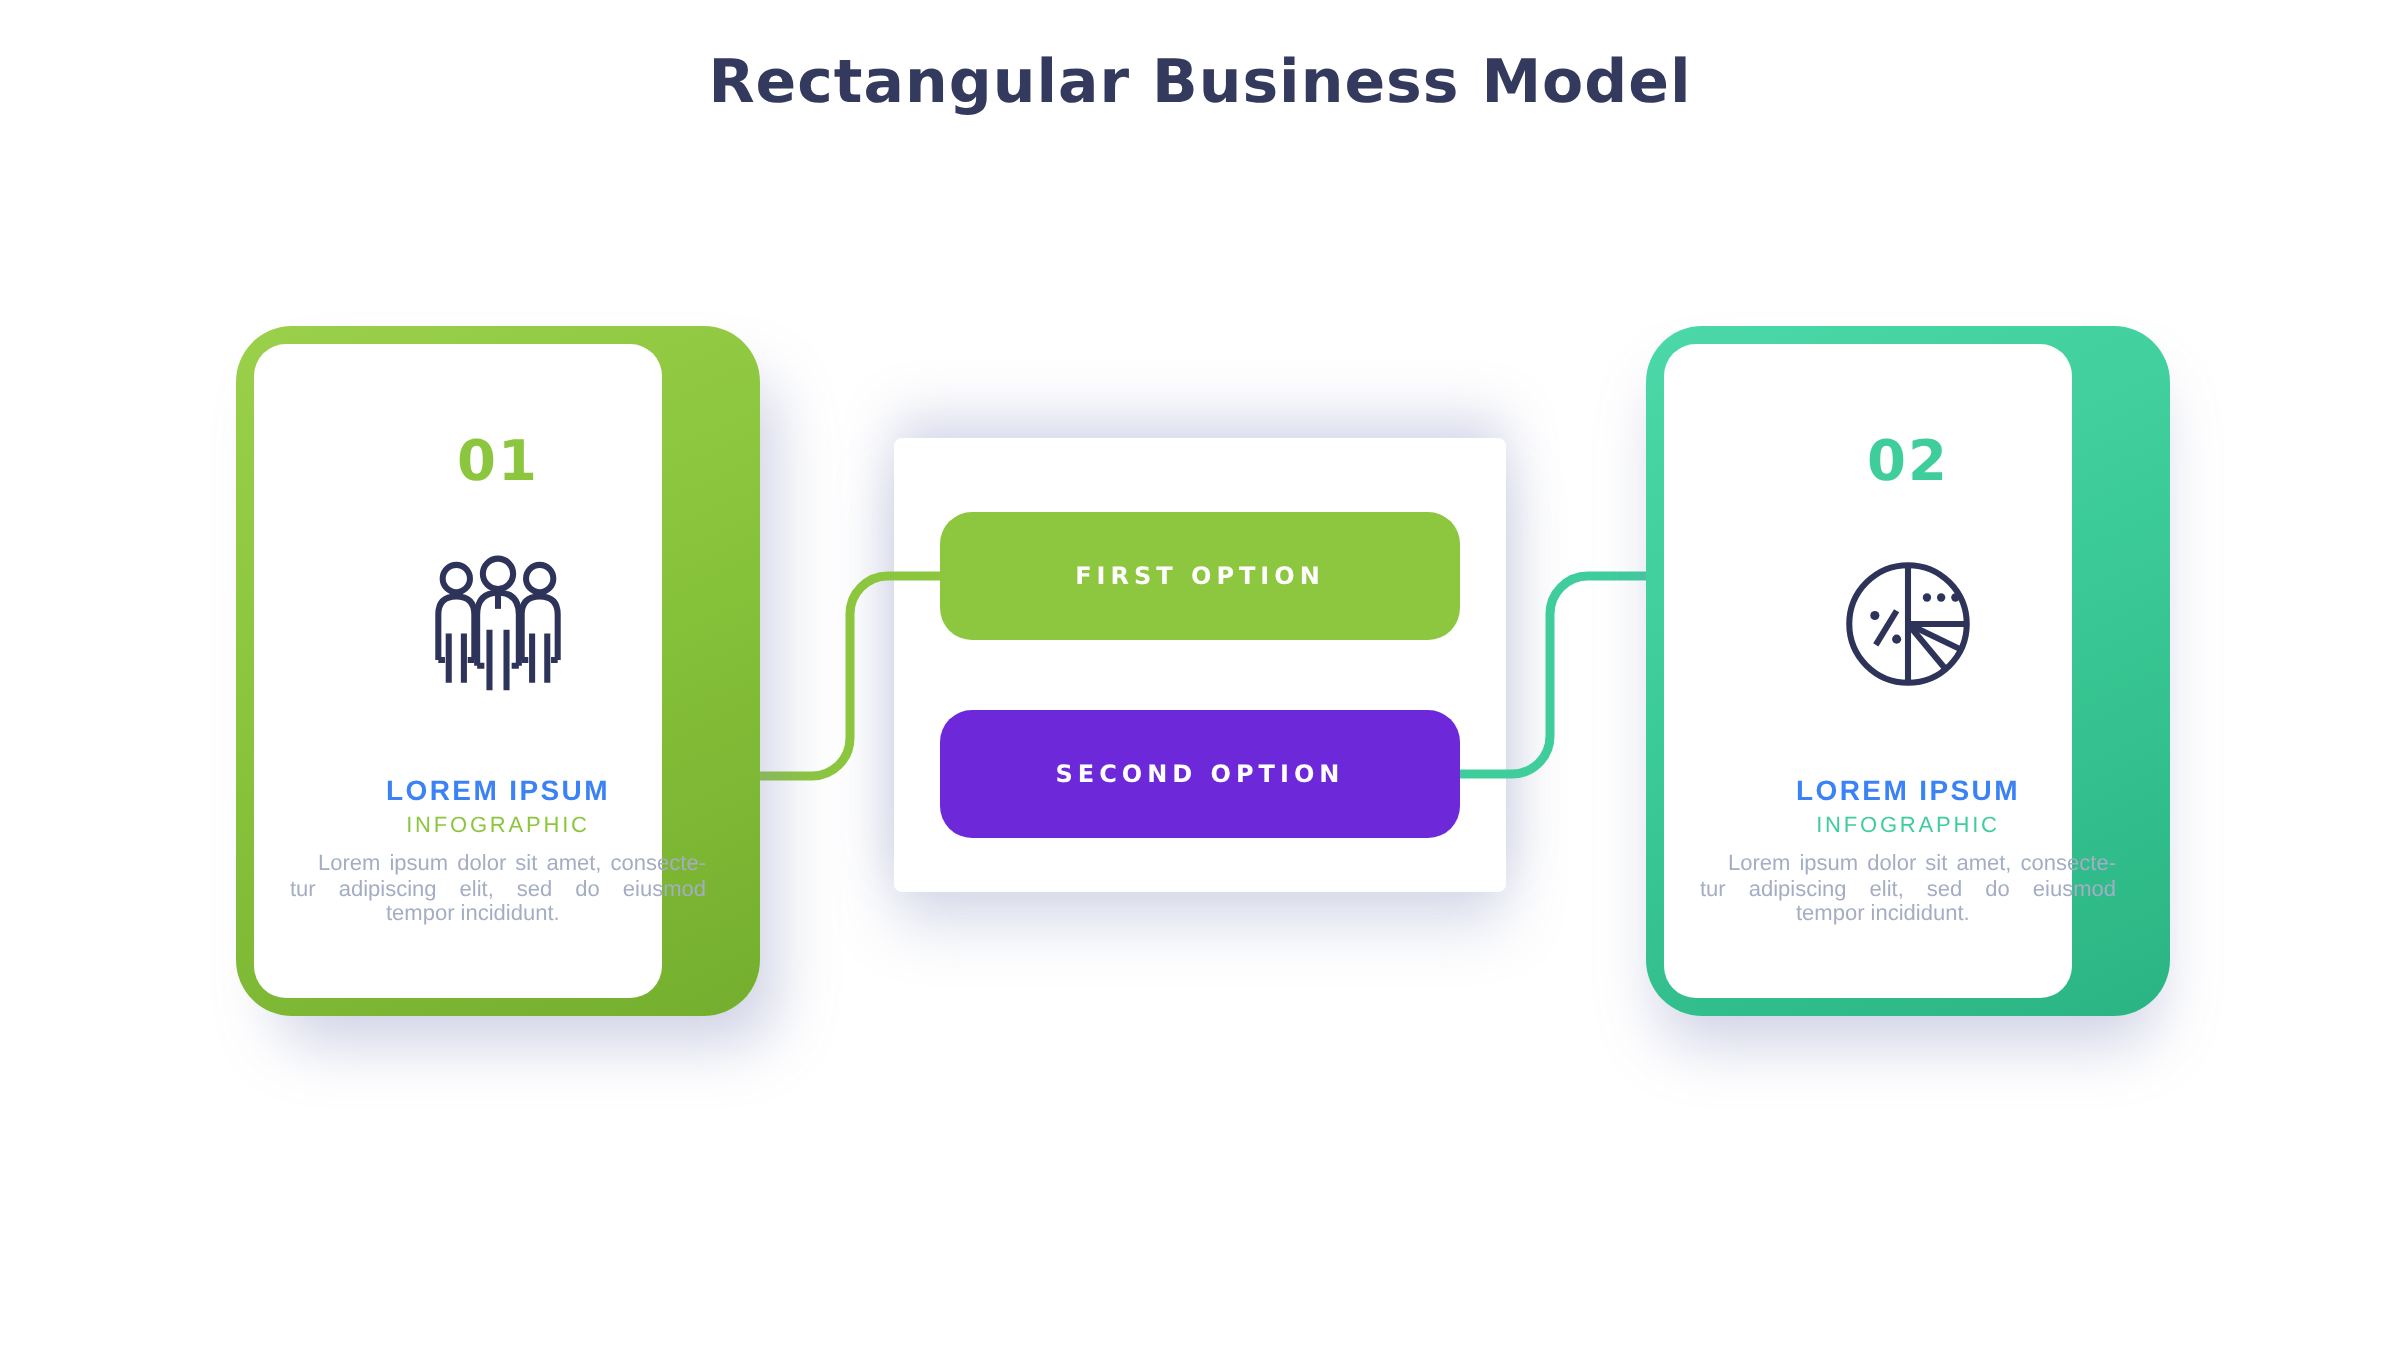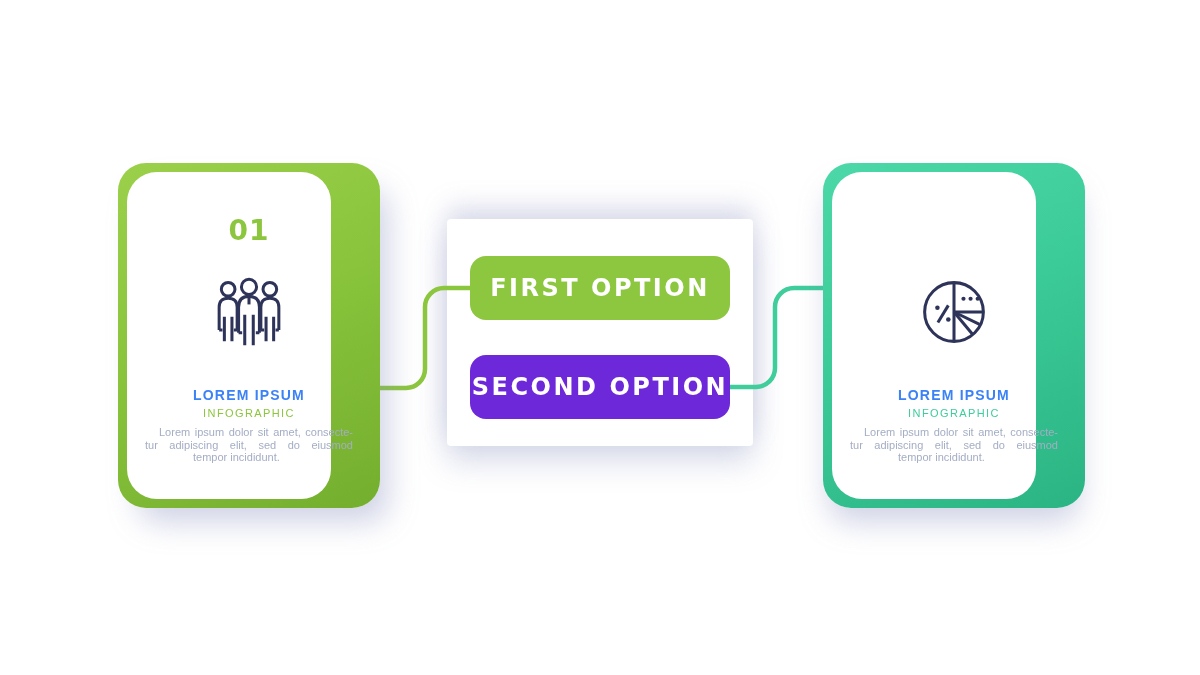--- a/index.html
+++ b/index.html
@@ -30,21 +30,21 @@
     left:118px;
     background:linear-gradient(155deg,#9bd04a 0%,#89c43c 45%,#74ae2e 100%);
     box-shadow:14px 20px 30px -6px rgba(128,138,186,.38);
   }
   .card-right{
     left:823px;
     background:linear-gradient(155deg,#4cd8a8 0%,#3bcb98 45%,#2bb483 100%);
     box-shadow:0 20px 30px -6px rgba(128,138,186,.38);
   }
   .card-inner{
-    position:relative;width:204px;height:327px;background:#ffffff;border-radius:30px;
+    position:relative;width:204px;height:327px;background:#ffffff;border-radius:16px;
   }
   .card-number{
     position:absolute;top:42px;left:0;width:244px;text-align:center;
     font-family:"DejaVu Sans","Liberation Sans",sans-serif;
     font-size:28px;font-weight:700;letter-spacing:1px;
   }
   .card-left .card-number{color:#8cc63e;}
   .card-right .card-number{color:#3ecd9b;}
   .card-icon{
     position:absolute;top:103px;left:0;width:244px;height:74px;
@@ -68,29 +68,30 @@
   .body-line.first{text-indent:14px;}
   .body-line.last{text-align:left;text-align-last:left;margin-left:48px;}
   
   .pill{
     position:absolute;left:470px;width:260px;height:64px;border-radius:16px;
     display:flex;align-items:center;justify-content:center;
   }
   .pill-first{top:256px;background:#8dc63f;}
   .pill-second{top:355px;background:#6d28d9;}
   .pill-label{
-    color:#ffffff;font-size:24px;font-weight:700;letter-spacing:2.5px;
+    color:#ffffff;font-size:12px;font-weight:700;letter-spacing:2.5px;
     font-family:"DejaVu Sans","Liberation Sans",sans-serif;
   }
 </style>
 </head>
 <body>
 
 <div id="stage">
 
+  <div class="title">Rectangular Business Model</div>
 
   <div class="middle-panel"></div>
 
   <svg class="connectors" viewBox="0 0 1200 675">
     <path d="M380,388 H406 A19,19 0 0 0 425,369 V307 A19,19 0 0 1 444,288 H470" fill="none" stroke-width="4.5" stroke="#8cc63e"></path>
     <path d="M730,387 H756 A19,19 0 0 0 775,368 V307 A19,19 0 0 1 794,288 H823" fill="none" stroke-width="4.5" stroke="#3ecd9b"></path>
   </svg>
 
   <div class="card card-left">
     <div class="card-inner">
@@ -120,20 +121,21 @@
       <div class="card-body">
         <div class="body-line first">Lorem ipsum dolor sit amet, consecte-</div>
         <div class="body-line">tur adipiscing elit, sed do eiusmod</div>
         <div class="body-line last">tempor incididunt.</div>
       </div>
     </div>
   </div>
 
   <div class="card card-right">
     <div class="card-inner">
+      <div class="card-number">02</div>
       <div class="card-icon">
         <svg width="92" height="72" viewBox="0 0 96 76" fill="none" stroke="currentColor" stroke-width="3.2" stroke-linejoin="round">
           <circle cx="48" cy="38" r="31"></circle>
           <path d="M48,7 V38"></path>
           <path d="M48,38 H79"></path>
           <path d="M48,38 V69"></path>
           <path d="M48,38 L75,51"></path>
           <path d="M48,38 L68,62"></path>
 
           <path d="M31,49 L42,31"></path>

